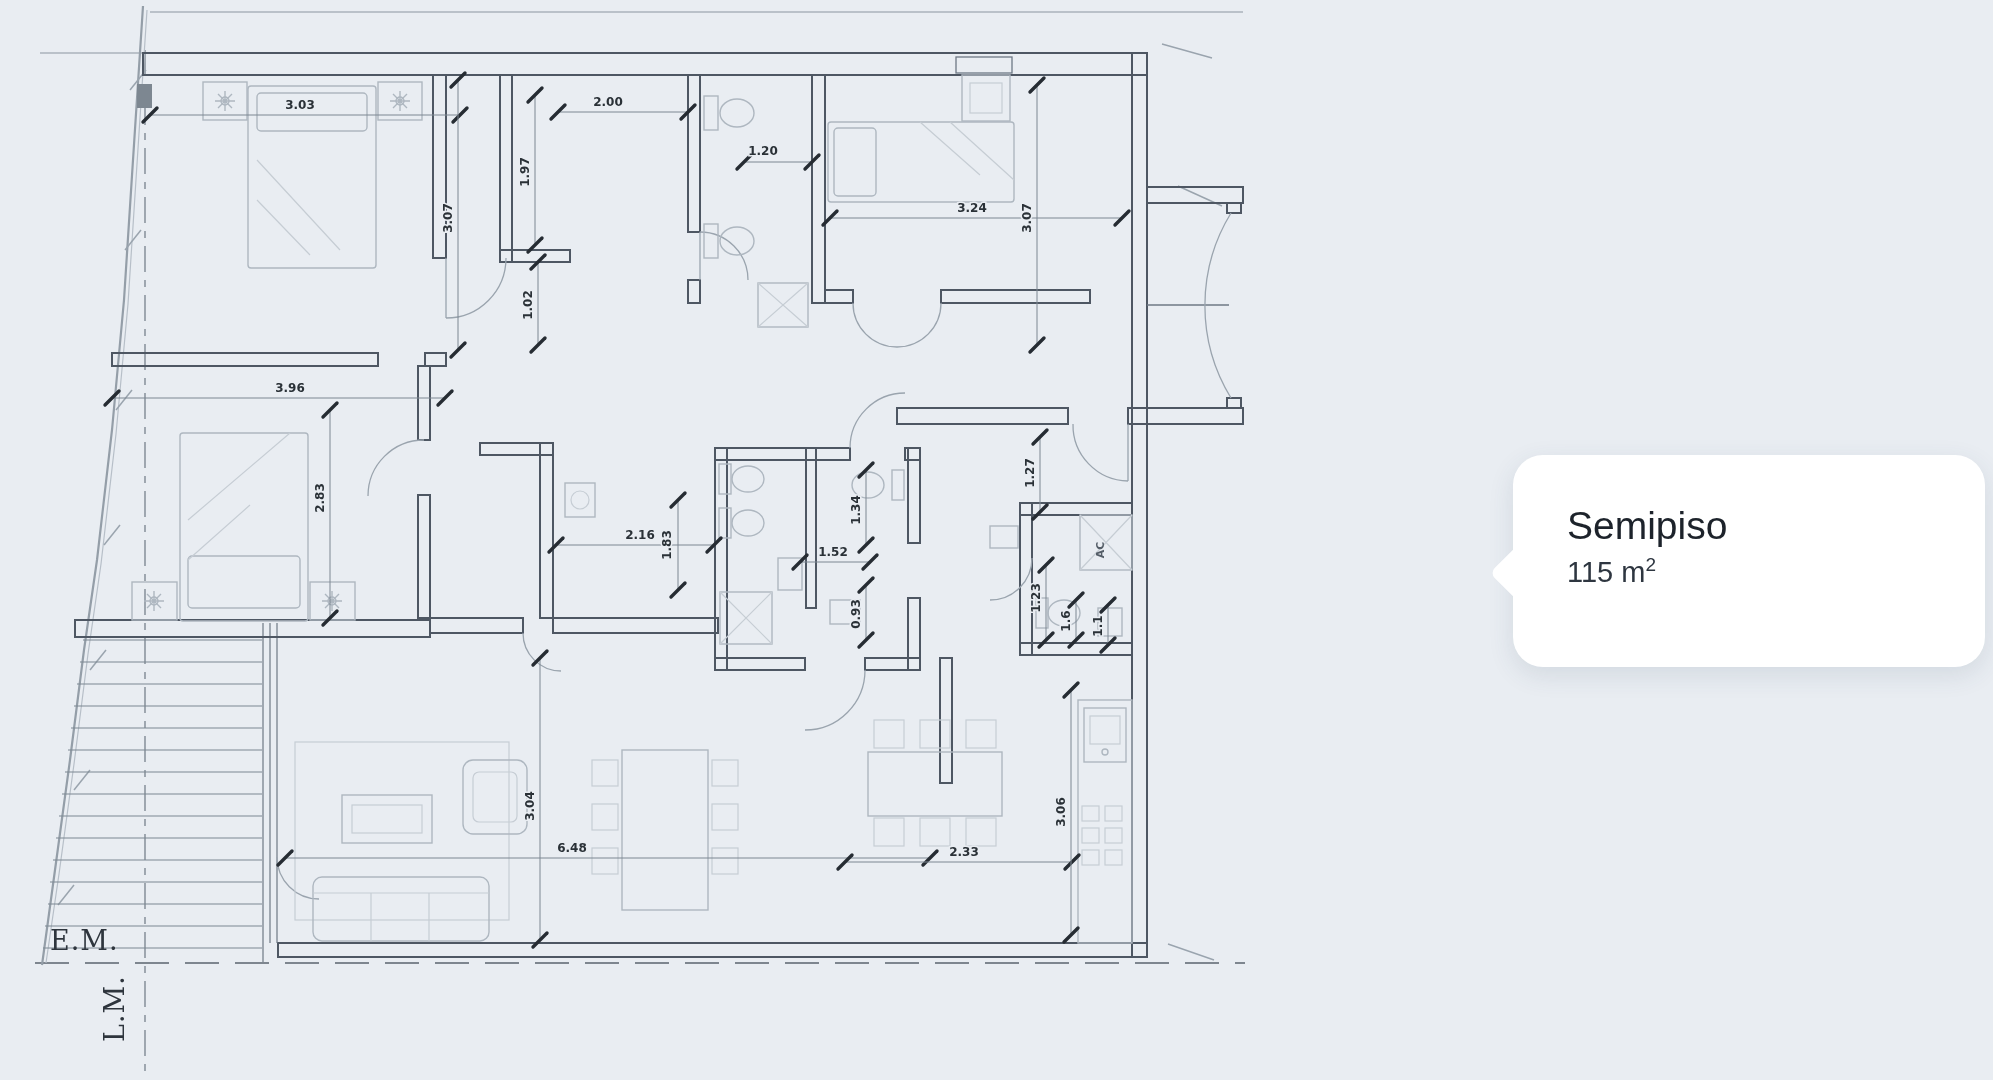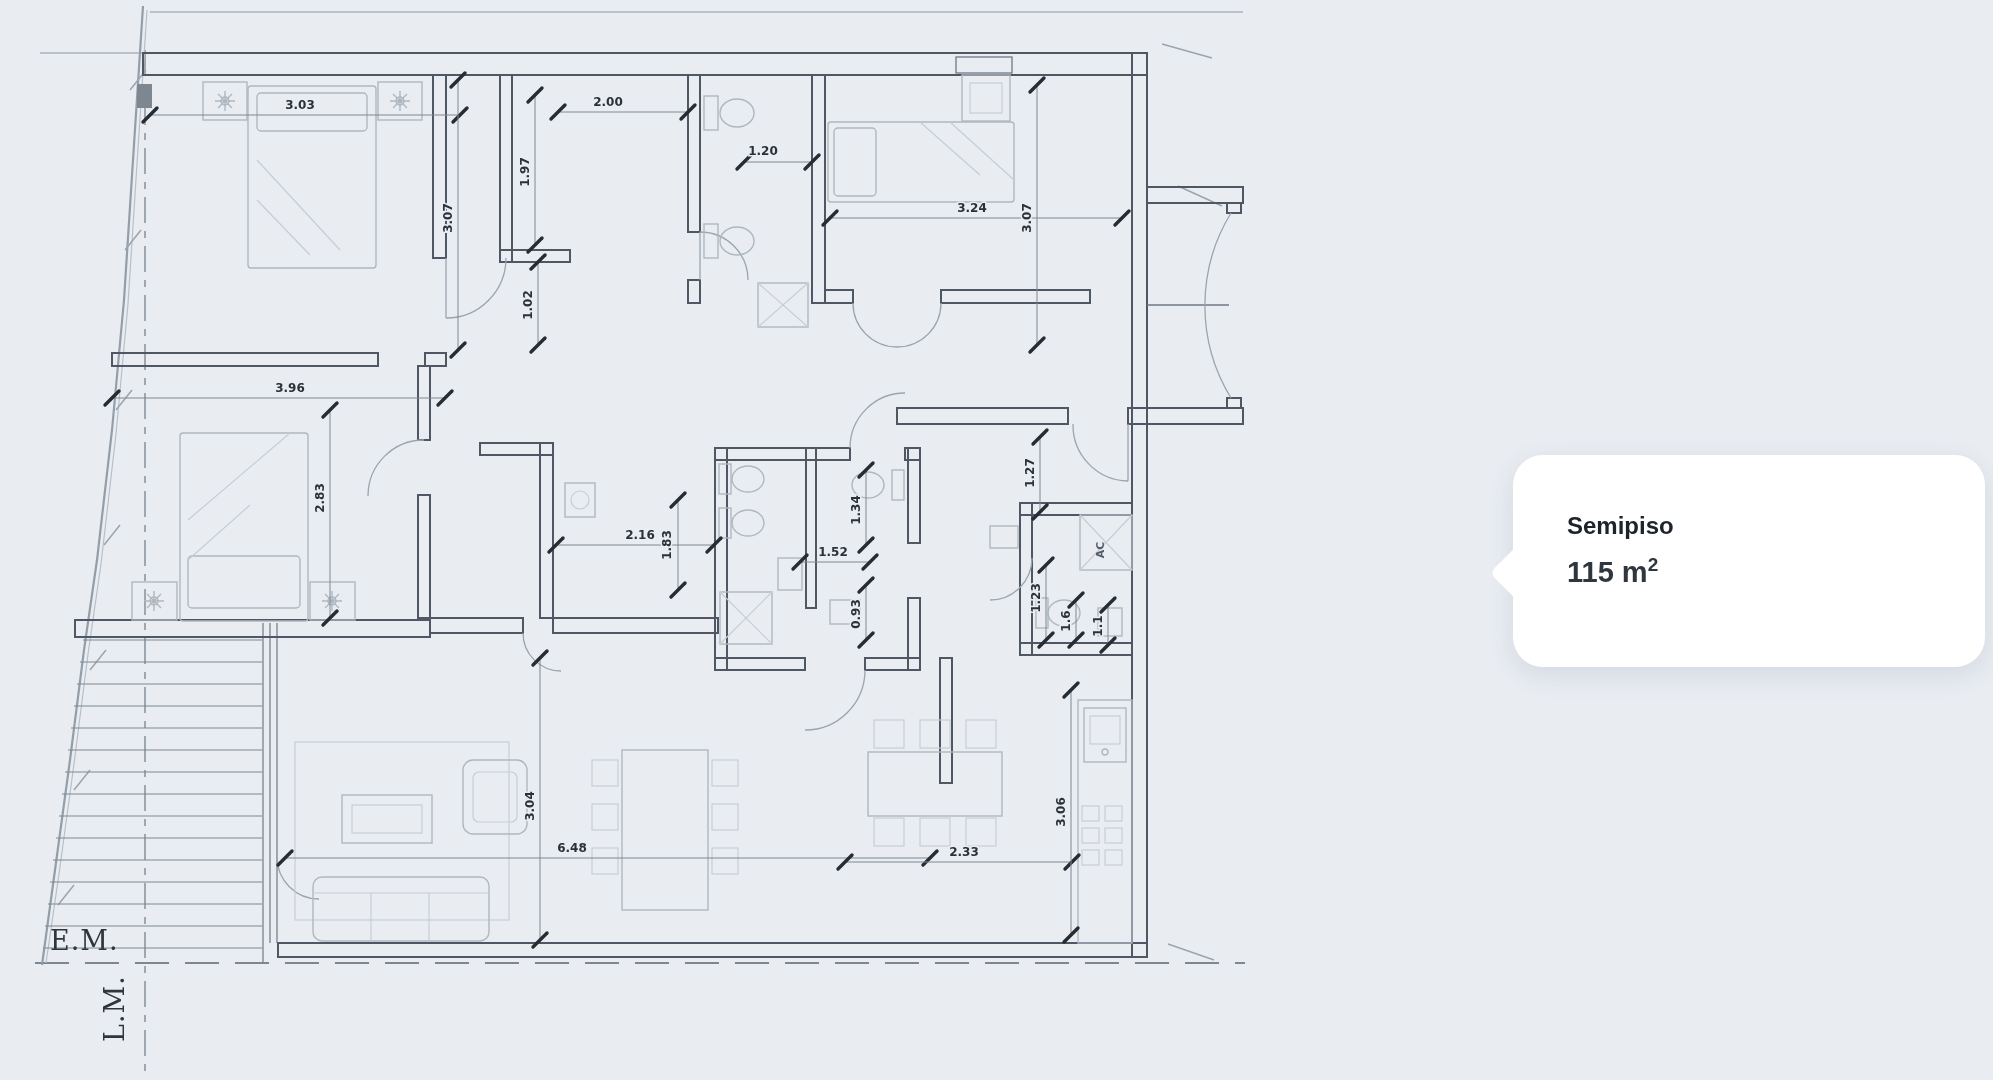--- a/index.html
+++ b/index.html
@@ -33,22 +33,22 @@
   #unit-card{
     position:absolute;left:1513px;top:455px;width:472px;height:212px;
     background:#ffffff;border-radius:30px;
     box-shadow:0 8px 26px rgba(50,70,100,.12);
   }
   #unit-card::before{
     content:"";position:absolute;left:-15px;top:98px;width:40px;height:40px;
     background:#ffffff;border-radius:7px;transform:rotate(45deg);
   }
   #unit-card .inner{position:relative;padding:52px 0 0 54px;}
-  #unit-card .title{font-size:24px;font-weight:bold;color:#1d232b;line-height:38px;}
-  #unit-card .area {font-size:29px;color:#2e3640;line-height:40px;font-weight:bold;}
+  #unit-card .title{font-size:39px;font-weight:normal;color:#1d232b;line-height:38px;}
+  #unit-card .area {font-size:29px;color:#2e3640;line-height:40px;}
   #unit-card .area sup{font-size:19px;}
 </style>
 </head>
 <body>
 
 <svg id="plan" width="1993" height="1080" viewBox="0 0 1993 1080" xmlns="http://www.w3.org/2000/svg">
 
   <g>
     <line class="thin" x1="150" y1="12" x2="1243" y2="12"></line>
     <line class="thin" x1="40" y1="53" x2="143" y2="53"></line>

